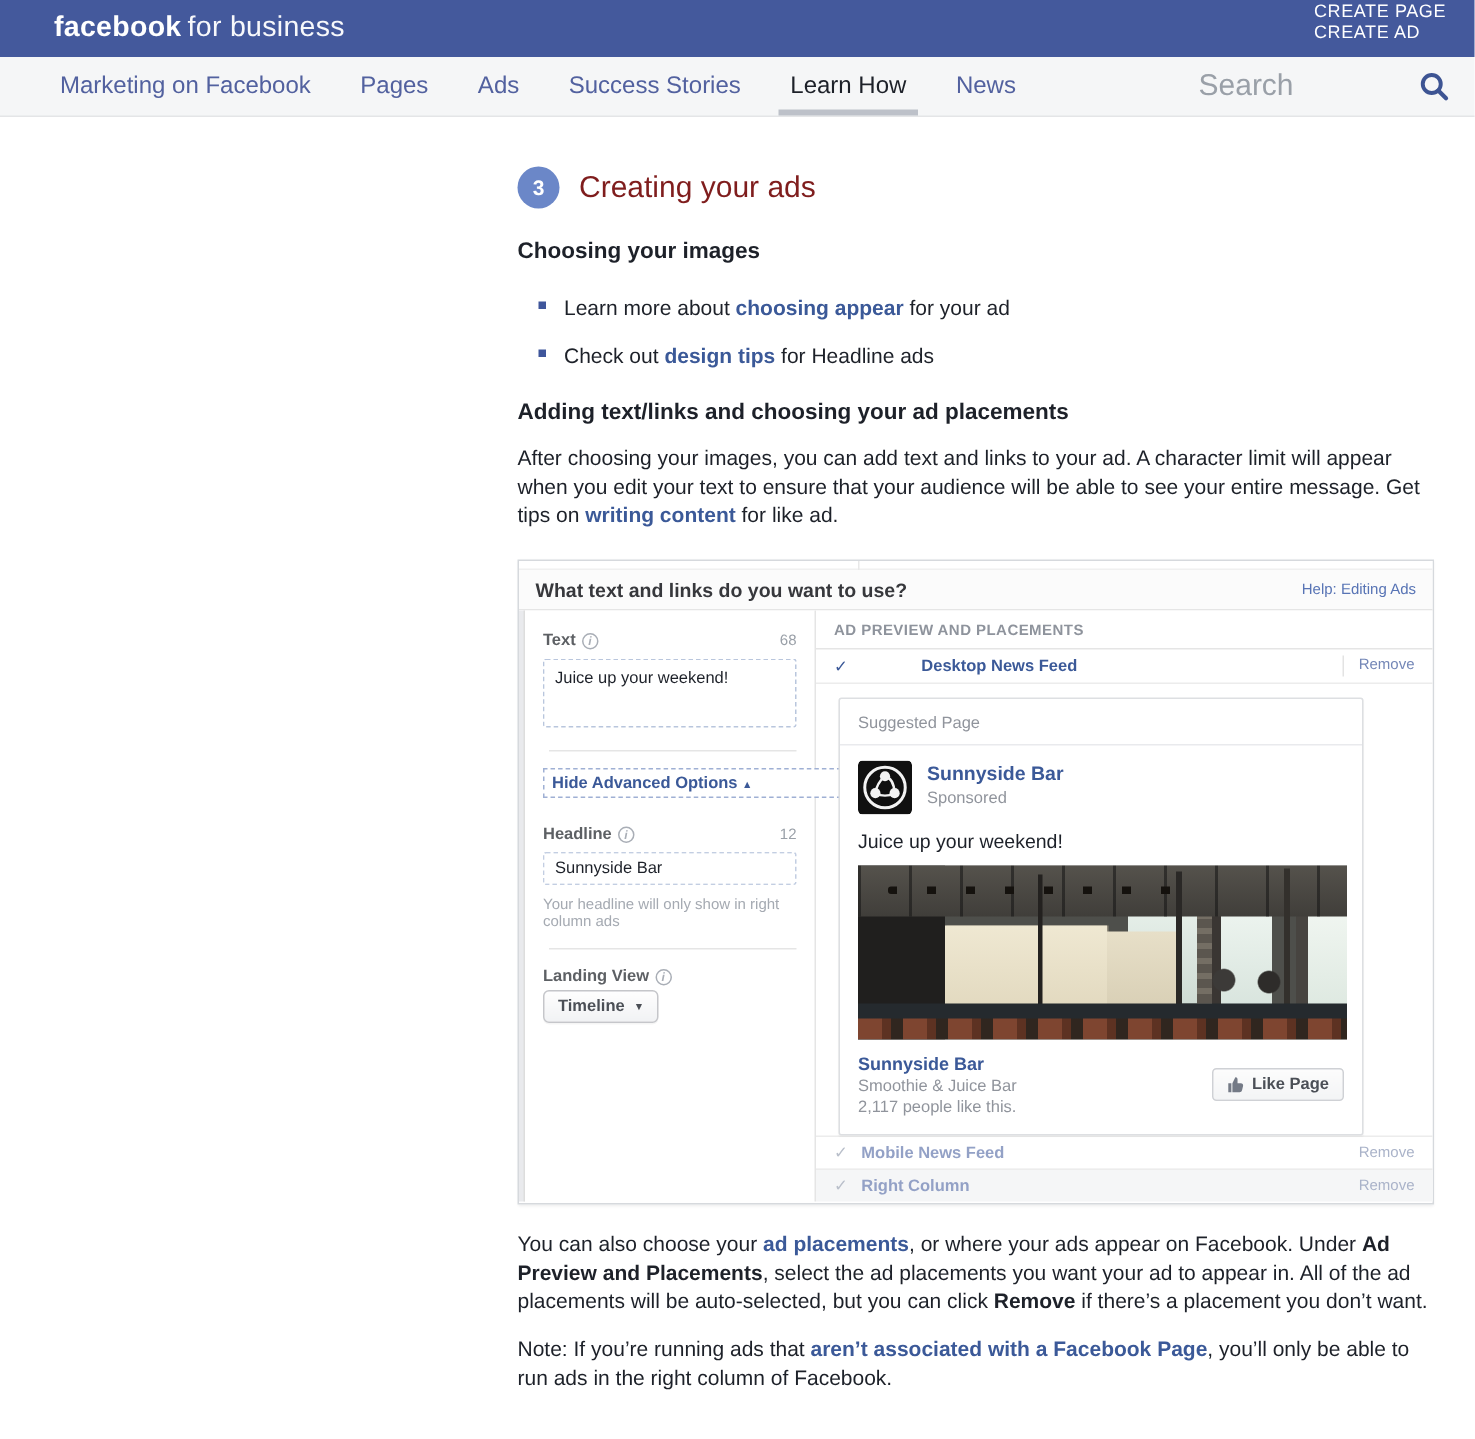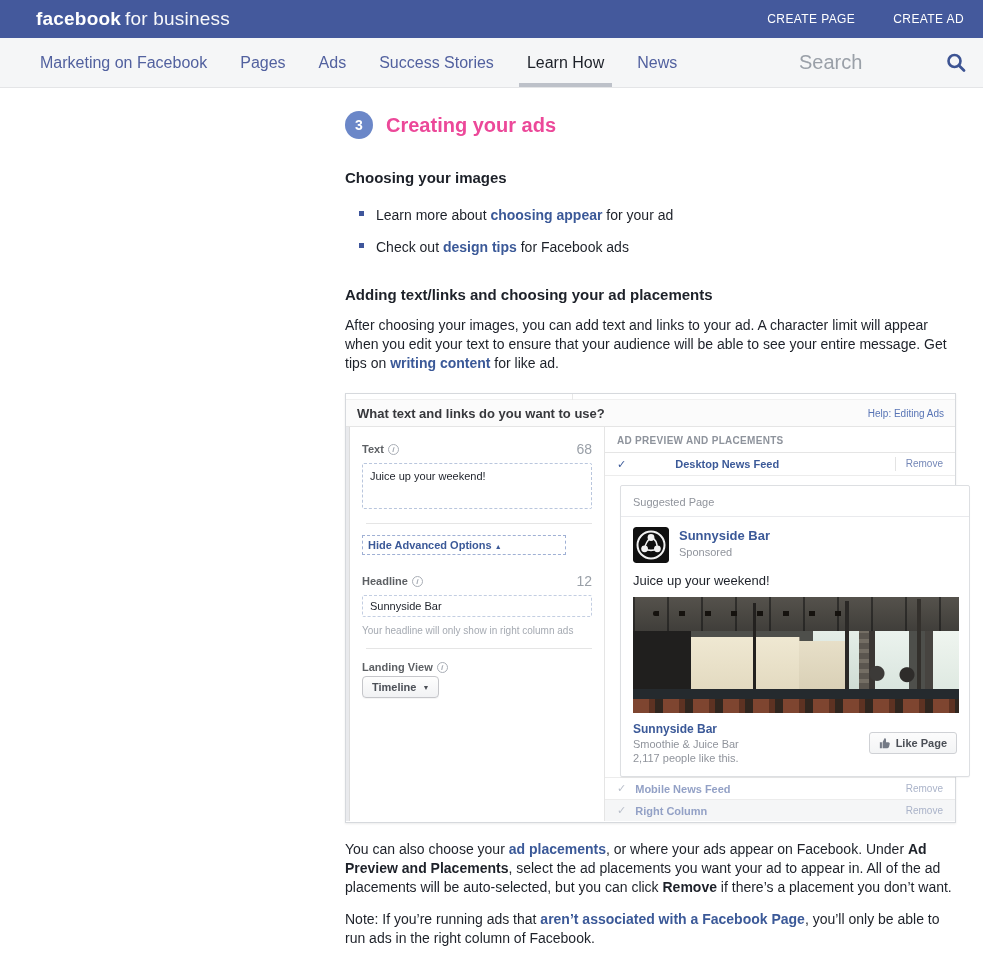--- a/index.html
+++ b/index.html
@@ -3,63 +3,63 @@
 <meta charset="utf-8">
 <style>
   * { margin:0; padding:0; box-sizing:border-box; }
   html,body { width:983px; height:959px; background:#fff; font-family:"Liberation Sans", sans-serif; overflow:hidden; }
 
   
   .topbar { position:absolute; left:0; top:0; width:983px; height:38px; background:#44599c; display:flex; align-items:center; }
   .logo { margin-left:36px; color:#fff; font-size:19px; letter-spacing:.2px; white-space:nowrap; }
   .logo b { font-weight:700; }
   .logo span.rest { font-weight:400; margin-left:4px; opacity:.96; }
-  .topbar-right { margin-left:auto; display:flex; align-items:stretch; height:38px; }
+  .topbar-right { margin-left:auto; display:flex; align-items:stretch; height:38px;flex-direction:column; }
   .topbar-link { color:#fff; font-size:12px; letter-spacing:.4px; display:flex; align-items:center; padding:0 19px; cursor:pointer; }
   .topbar-link.emph { background:#2e4172; padding:0 21px; }
 
   
-  .subnav { position:absolute; left:0; top:38px; width:983px; height:50px; background:#f5f6f7; border-bottom:1px solid #e4e5e7; display:flex; align-items:center; }
+  .subnav { position:absolute; left:0; top:38px; width:983px; height:40px; background:#f5f6f7; border-bottom:1px solid #e4e5e7; display:flex; align-items:center; }
   .subnav-items { display:flex; align-items:center; margin-left:40px; gap:33px; height:100%; }
   .subnav-item { color:#52619f; font-size:16px; cursor:pointer; position:relative; height:100%; display:flex; align-items:center; white-space:nowrap; }
   .subnav-item.active { color:#1d2129; }
   .subnav-item.active::after { content:""; position:absolute; left:-8px; right:-8px; bottom:0; height:4px; background:#bdc1c9; }
   .search-wrap { margin-left:auto; display:flex; align-items:center; margin-right:12px; }
   .search-input { border:none; background:transparent; outline:none; font-size:20px; color:#4b4f56; width:140px; font-family:"Liberation Sans", sans-serif; }
   .search-input::placeholder { color:#9aa0a8; }
   .search-btn { width:26px; height:26px; border:none; background:transparent; cursor:pointer; padding:0; margin-left:6px; }
 
   
   .main { position:absolute; left:345px; top:88px; width:616px; }
   .step-row { display:flex; align-items:center; margin-top:23px; }
   .step-circle { width:28px; height:28px; border-radius:50%; background:#6b87c8; color:#fff; font-size:14px; font-weight:700; display:flex; align-items:center; justify-content:center; flex:0 0 28px; }
-  .step-title { margin-left:13px; font-size:20px; color:#ec4899;font-weight:bold; }
-  h3.sec { font-size:15px; font-weight:700; color:#1d2129; margin-top:30px; }
+  .step-title { margin-left:13px; font-size:20px; color:#7f1d1d; }
+  h3.sec { font-size:15px; font-weight:700; color:#1d2129; margin-top:20px; }
   ul.bullets { list-style:none; margin-top:20px; }
   ul.bullets li { position:relative; padding-left:31px; font-size:14px; color:#1d2129; margin-bottom:14px; line-height:18px; }
   ul.bullets li .sq { position:absolute; left:14px; top:5px; width:5px; height:5px; background:#3f569b; }
   p.body { font-size:14px; color:#1d2129; line-height:19px; margin-top:13px; }
   .seg-link { color:#3b5998; font-weight:700; cursor:pointer; }
   .seg-bold { font-weight:700; }
 
   
   .shot { margin-top:20px; width:611px; height:430px; border:1px solid #d6d9dd; background:#fff; box-shadow:0 1px 2px rgba(0,0,0,.08); position:relative; font-size:11px; }
   .shot-sliver { height:6px; background:#fff; border-bottom:1px solid #f0f0f0; position:relative; }
   .shot-sliver .vline { position:absolute; left:226px; top:0; width:1px; height:6px; background:#e8e8e8; }
   .shot-header { height:27px; background:#fbfbfb; border-bottom:1px solid #e5e5e5; display:flex; align-items:center; padding:0 11px; }
   .shot-title { font-size:13px; font-weight:700; color:#37383c; }
   .shot-help { margin-left:auto; color:#5874b5; font-size:10px; cursor:pointer; }
   .shot-body { display:flex; height:394px; }
-  .shot-left { width:259px; border-right:1px solid #e5e5e5; background:#fff; position:relative; }
+  .shot-left { width:198px; border-right:1px solid #e5e5e5; background:#fff; position:relative; }
   .left-edge { position:absolute; left:0; top:0; bottom:0; width:4px; background:#e9eaed; border-right:1px solid #ddd; }
   .shot-left-inner { padding:10px 12px 0 16px; }
   .fld-row { display:flex; align-items:center; margin-top:4px; }
   .fld-label { font-size:11px; font-weight:700; color:#5d6064; }
   .info-i { display:inline-block; width:11px; height:11px; border:1px solid #a9aeb6; border-radius:50%; color:#a9aeb6; font-size:8px; line-height:9px; text-align:center; margin-left:4px; font-style:italic; font-weight:700; }
-  .fld-count { margin-left:auto; color:#9aa0a8; font-size:14px; }
+  .fld-count { margin-left:auto; color:#9aa0a8; font-size:10px; }
   .txt-area { width:100%; height:46px; border:1px dashed #b9c6dd; border-radius:2px; margin-top:6px; font-size:11px; color:#1d2129; padding:6px 7px; resize:none; font-family:"Liberation Sans", sans-serif; outline:none; }
   .lp-div { border-top:1px solid #e5e5e5; margin:12px 0 0 4px; }
   .adv-toggle { margin:11px 0 0 0; display:inline-block; border:1px dashed #9fb0d4; padding:3px 5px; color:#3b5998; font-weight:700; font-size:11px; cursor:pointer; background:#fff; width:204px; }
   .adv-toggle .caret { font-size:7px; color:#3b5998; margin-left:3px; }
   .inp-text { width:100%; height:22px; border:1px dashed #c3cee2; border-radius:2px; margin-top:6px; font-size:11px; color:#1d2129; padding:0 7px; font-family:"Liberation Sans", sans-serif; outline:none; }
   .fld-note { color:#a5aab2; font-size:10px; margin-top:8px; }
   .dd-btn { margin-top:3px; display:inline-flex; align-items:center; gap:6px; border:1px solid #c5c6ca; border-radius:4px; background:linear-gradient(#fefefe,#f1f2f4); padding:4px 9px; font-size:11px; font-weight:700; color:#4b4f56; cursor:pointer; box-shadow:0 1px 0 rgba(0,0,0,.04); }
   .dd-btn .caret { font-size:7px; color:#4b4f56; }
 
   .shot-right { flex:1; background:#fff; display:flex; flex-direction:column; }
@@ -153,21 +153,21 @@
 
   <div class="step-row">
     <div class="step-circle">3</div>
     <div class="step-title">Creating your ads</div>
   </div>
 
   <h3 class="sec">Choosing your images</h3>
 
   <ul class="bullets">
     <li><span class="sq"></span><span><span>Learn more about </span><span class="seg-link">choosing appear</span><span> for your ad</span></span></li>
-    <li><span class="sq"></span><span><span>Check out </span><span class="seg-link">design tips</span><span> for Facebook ads</span></span></li>
+    <li><span class="sq"></span><span><span>Check out </span><span class="seg-link">design tips</span><span> for Headline ads</span></span></li>
   </ul>
 
   <h3 class="sec">Adding text/links and choosing your ad placements</h3>
 
   <p class="body"><span>After choosing your images, you can add text and links to your ad. A character limit will appear when you edit your text to ensure that your audience will be able to see your entire message. Get tips on </span><span class="seg-link">writing content</span><span> for like ad.</span></p>
 
   <div class="shot">
     <div class="shot-sliver">
         <div class="vline"></div>
       </div>

